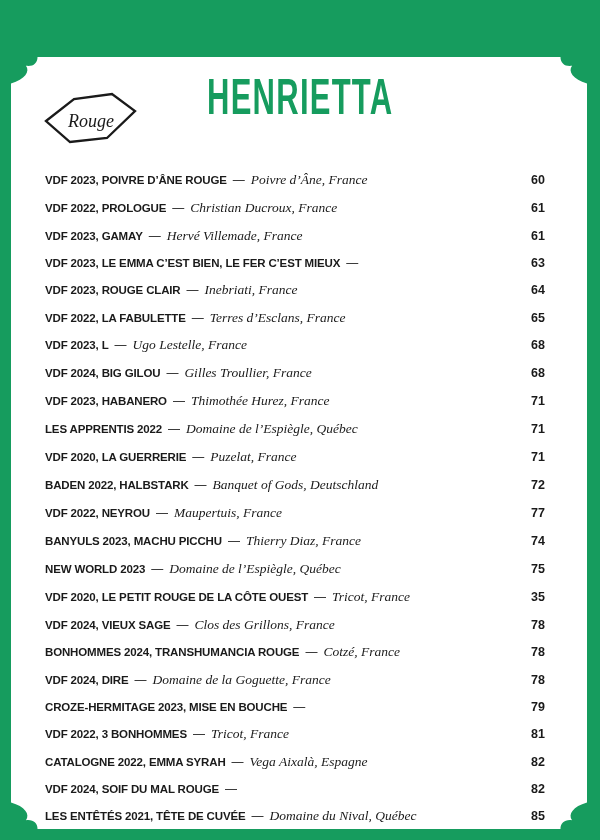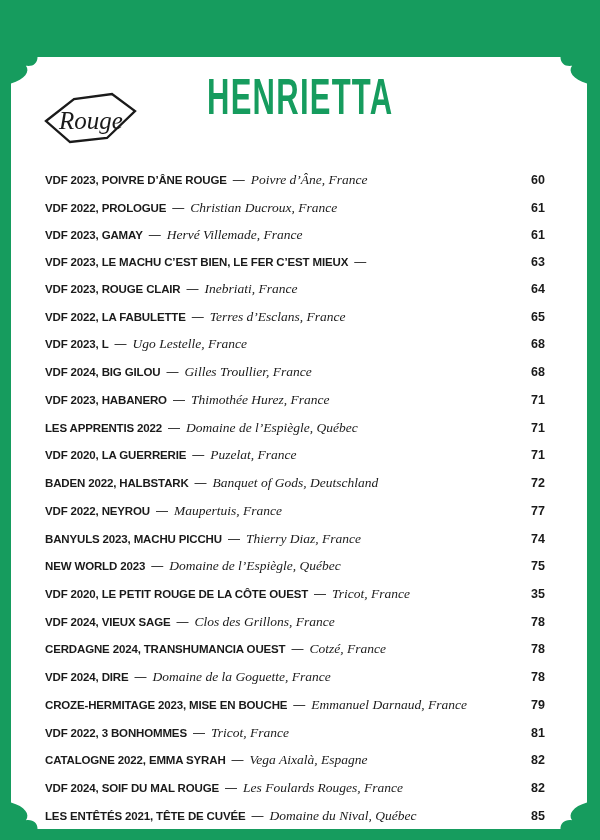--- a/index.html
+++ b/index.html
@@ -46,21 +46,21 @@
     position:absolute;
     left:44px;top:92px;
     width:94px;height:52px;
   }
   .badge svg{position:absolute;left:0;top:0;width:94px;height:52px;}
   .badge .badge-label{
     position:absolute;left:0;top:3px;width:94px;height:52px;
     display:flex;align-items:center;justify-content:center;
     font-family:"Liberation Serif",serif;
     font-style:italic;
-    font-size:25px;
+    font-size:18px;
     color:#1a1a1a;
   }
 
   .menu{
     position:absolute;
     left:45px;right:55px;
     top:172px;height:652px;
     display:flex;
     flex-direction:column;
     justify-content:space-between;
@@ -145,21 +145,21 @@
     <span class="producer">Christian Ducroux, France</span>
     <span class="price">61</span>
   </div>
     <div class="row">
     <span class="wname">VDF 2023, GAMAY</span>
     <span class="dash">—</span>
     <span class="producer">Hervé Villemade, France</span>
     <span class="price">61</span>
   </div>
     <div class="row">
-    <span class="wname">VDF 2023, LE MACHU C’EST BIEN, LE FER C’EST MIEUX</span>
+    <span class="wname">VDF 2023, LE EMMA C’EST BIEN, LE FER C’EST MIEUX</span>
     <span class="dash">—</span>
     <span class="price">63</span>
   </div>
     <div class="row">
     <span class="wname">VDF 2023, ROUGE CLAIR</span>
     <span class="dash">—</span>
     <span class="producer">Inebriati, France</span>
     <span class="price">64</span>
   </div>
     <div class="row">
@@ -228,53 +228,51 @@
     <span class="producer">Tricot, France</span>
     <span class="price">35</span>
   </div>
     <div class="row">
     <span class="wname">VDF 2024, VIEUX SAGE</span>
     <span class="dash">—</span>
     <span class="producer">Clos des Grillons, France</span>
     <span class="price">78</span>
   </div>
     <div class="row">
-    <span class="wname">CERDAGNE 2024, TRANSHUMANCIA OUEST</span>
+    <span class="wname">BONHOMMES 2024, TRANSHUMANCIA ROUGE</span>
     <span class="dash">—</span>
     <span class="producer">Cotzé, France</span>
     <span class="price">78</span>
   </div>
     <div class="row">
     <span class="wname">VDF 2024, DIRE</span>
     <span class="dash">—</span>
     <span class="producer">Domaine de la Goguette, France</span>
     <span class="price">78</span>
   </div>
     <div class="row">
     <span class="wname">CROZE-HERMITAGE 2023, MISE EN BOUCHE</span>
     <span class="dash">—</span>
-    <span class="producer">Emmanuel Darnaud, France</span>
     <span class="price">79</span>
   </div>
     <div class="row">
     <span class="wname">VDF 2022, 3 BONHOMMES</span>
     <span class="dash">—</span>
     <span class="producer">Tricot, France</span>
     <span class="price">81</span>
   </div>
     <div class="row">
     <span class="wname">CATALOGNE 2022, EMMA SYRAH</span>
     <span class="dash">—</span>
     <span class="producer">Vega Aixalà, Espagne</span>
     <span class="price">82</span>
   </div>
     <div class="row">
     <span class="wname">VDF 2024, SOIF DU MAL ROUGE</span>
     <span class="dash">—</span>
-    <span class="producer">Les Foulards Rouges, France</span>
     <span class="price">82</span>
   </div>
     <div class="row">
     <span class="wname">LES ENTÊTÉS 2021, TÊTE DE CUVÉE</span>
     <span class="dash">—</span>
     <span class="producer">Domaine du Nival, Québec</span>
     <span class="price">85</span>
   </div>
   </div>
 

